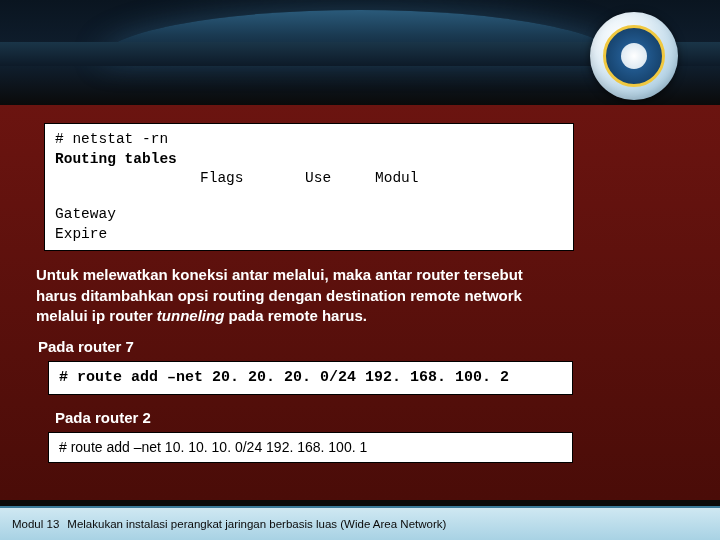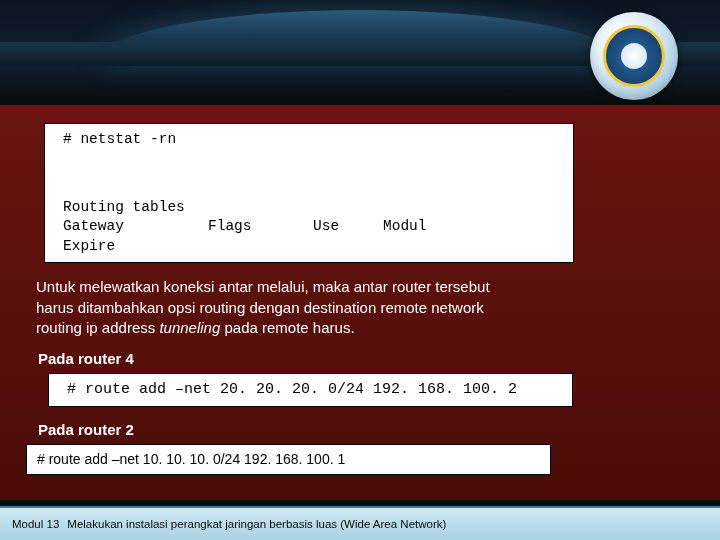--- a/index.html
+++ b/index.html
@@ -71,66 +71,66 @@
     top: 105px;
     left: 0;
     right: 0;
     bottom: 40px;
     background: linear-gradient(to bottom, #6b1410 0%, #4a0c08 100%);
     padding: 18px 26px 10px 26px;
   }
   .terminal-box {
     background: #fff;
     border: 1px solid #000;
-    padding: 6px 18px;
+    padding: 6px 10px;
     font-family: "Courier New", monospace;
     font-size: 14.5px;
     line-height: 1.35;
     color: #000;
     margin-bottom: 14px;
   }
   .terminal-box.first { width: 530px; margin-left: 18px; }
-  .terminal-box.mid { width: 525px; margin-left: 22px; font-size: 15px; }
-  .terminal-box.last { width: 525px; font-family: Arial, sans-serif; font-size: 14px; padding: 5px 10px; }
+  .terminal-box.mid { width: 525px; margin-left: 22px; font-size: 15px; font-weight: bold; }
+  .terminal-box.last { width: 525px; margin-left: 22px; font-family: Arial, sans-serif; font-size: 14px; padding: 5px 10px; }
   .term-row { display: flex; }
   .col-dest { width: 135px; }
-  .col-gw { width: 145px; }
+  .col-gw { width: 145px; margin-top: 36px; }
   .col-flags { width: 72px; }
   .col-use { width: 70px; margin-left: 33px; }
   .col-netif { flex: 1; }
   .body-text {
     color: #fff;
     font-size: 15px;
     line-height: 1.35;
     margin: 0 10px 12px 10px;
   }
   .body-text .ital { font-style: italic; text-align: right; }
   .section-label {
     color: #fff;
     font-size: 15px;
     font-weight: bold;
     margin: 0 0 6px 12px;
   }
-  .section-label.indent2 { margin-left: 12px; }
+  .section-label.indent2 { margin-left: 29px; }
   .footer {
     position: absolute;
     bottom: 0;
     left: 0;
     right: 0;
     height: 34px;
     background: linear-gradient(to bottom, #cfe8f2 0%, #a8d2e4 100%);
     border-top: 2px solid #3a7a9a;
     display: flex;
     align-items: center;
     padding-left: 12px;
     font-size: 11.5px;
     color: #0a0a0a;
   }
   .footer .mod { font-weight: normal; margin-right: 8px; }
-  .bold { font-weight: normal; margin-top: 48px; }
+  .bold { font-weight: bold; }
 </style>
 </head>
 <body>
 
 <div class="header-band">
   <div class="header-glow"></div>
   <div class="header-strip"></div>
   <div class="logo-badge">
     <div class="logo-inner">
       <div class="logo-center"></div>
@@ -148,24 +148,24 @@
       <span class="col-flags">Flags</span>
       <span class="col-use">Use</span>
       <span class="col-netif">Modul</span>
     </div>
     <div>Expire</div>
   </div>
 
   <div class="body-text">
     <span class="bold">Untuk melewatkan koneksi antar melalui, maka antar router tersebut</span><br>
     <span class="bold">harus ditambahkan opsi routing dengan destination remote network</span><br>
-    <span class="bold">routing ip address </span><span class="bold ital">tunneling</span><span class="bold"> pada remote harus.</span>
+    <span class="bold">melalui ip router </span><span class="bold ital">tunneling</span><span class="bold"> pada remote harus.</span>
   </div>
 
-  <div class="section-label">Pada router 4</div>
+  <div class="section-label">Pada router 7</div>
 
   <div class="terminal-box mid">
     <span># route add –net 20. 20. 20. 0/24 192. 168. 100. 2</span>
   </div>
 
   <div class="section-label indent2">Pada router 2</div>
 
   <div class="terminal-box last">
     <span># route add –net 10. 10. 10. 0/24 192. 168. 100. 1</span>
   </div>

